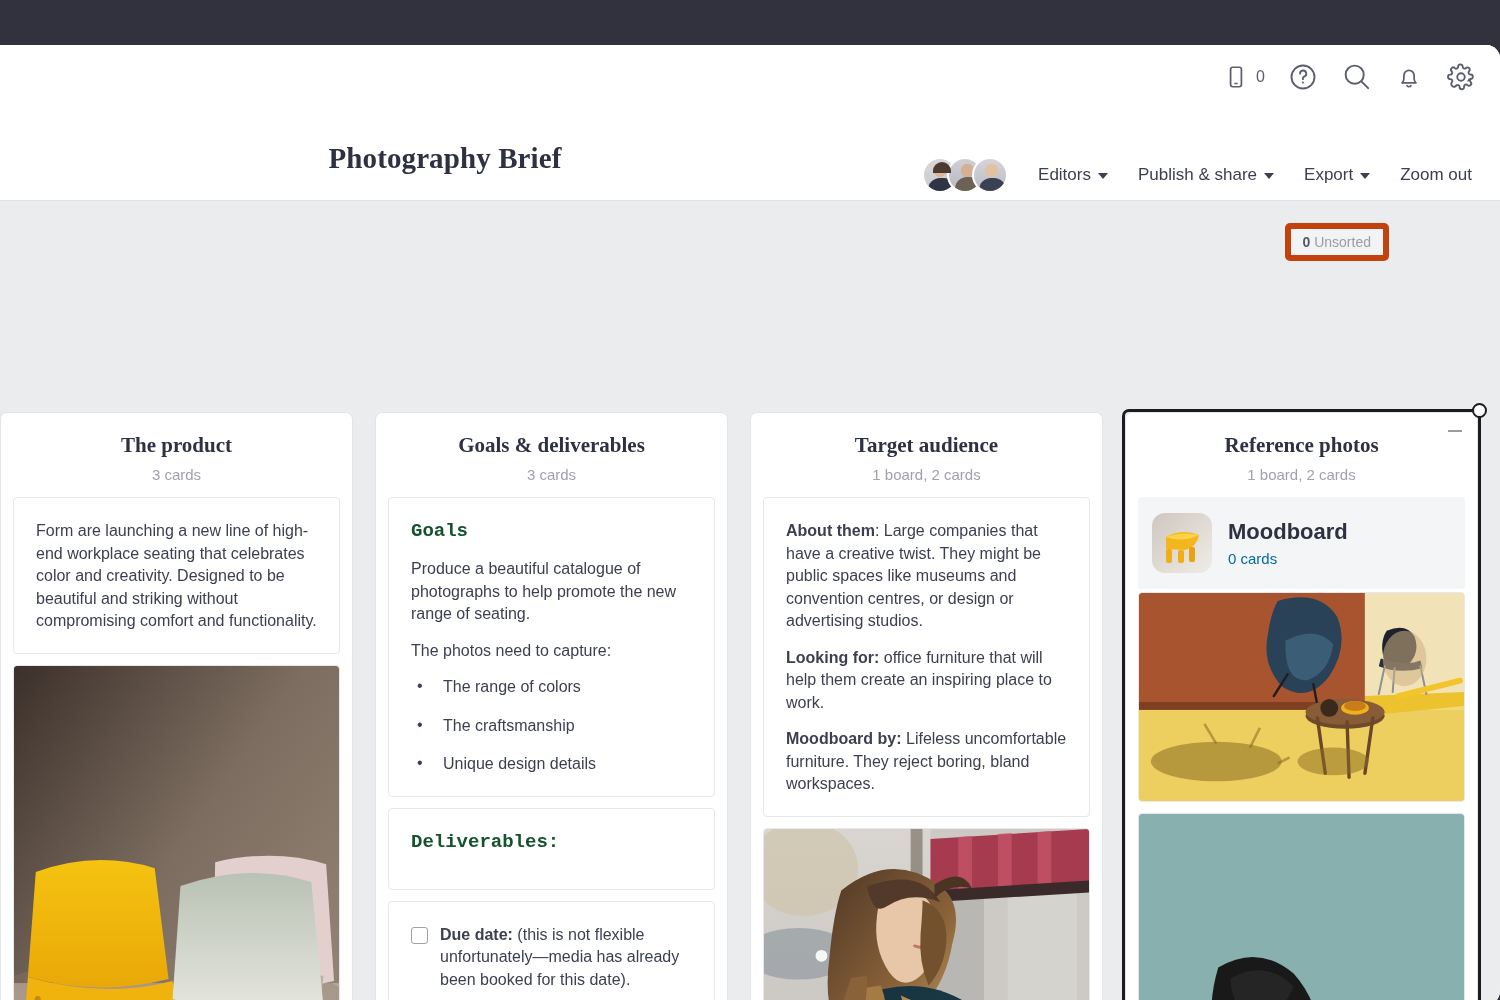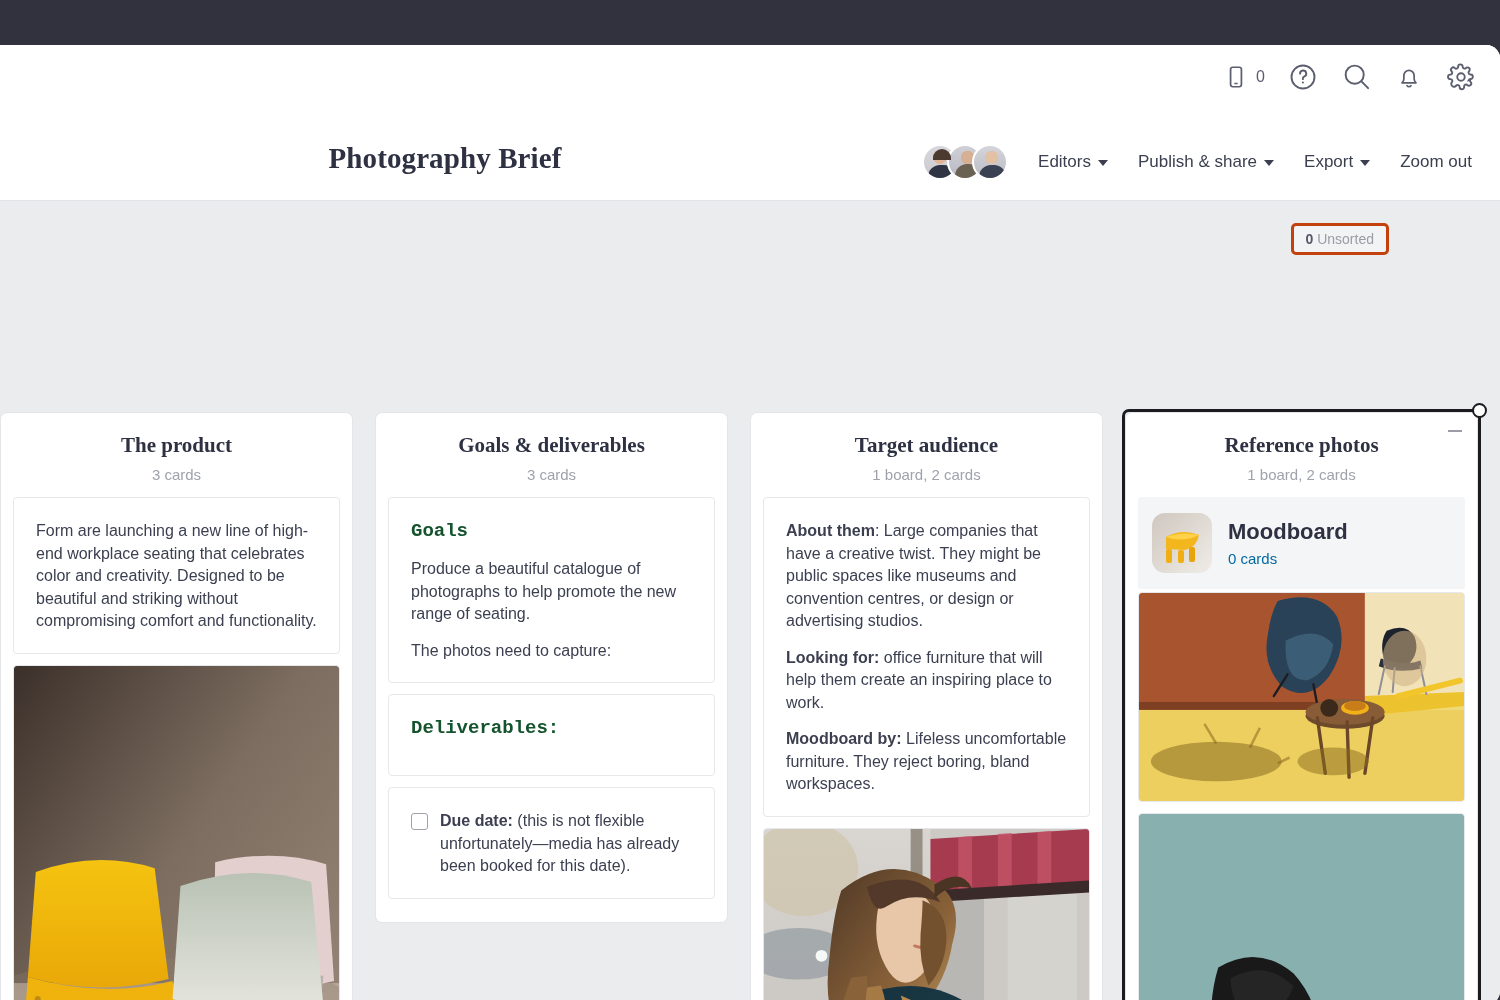--- a/index.html
+++ b/index.html
@@ -60,21 +60,21 @@
     width: 1000px;
     font-family: "Liberation Serif", serif;
     font-weight: 700;
     font-size: 29px;
     color: #2d3142;
     letter-spacing: .1px;
   }
 
   .header-actions {
     position: absolute;
-    right: 28px; top: 99px;
+    right: 28px; top: 112px;
     display: flex;
     align-items: center;
     gap: 0;
     font-size: 17px;
     color: #3b3f50;
   }
   .header-actions > * { margin-left: 30px; }
   .avatars {
     display: flex;
     align-items: center;
@@ -116,21 +116,21 @@
     position: absolute;
     left: 0; top: 156px;
     width: 100%; bottom: 0;
     background: #ebecee;
   }
 
   .unsorted-badge {
     position: absolute;
     right: 111px; top: 22px;
     background: #f2f3f4;
-    border: 3px solid #c2410c;
+    border: 6px solid #c2410c;
     border-radius: 5px;
     padding: 5px 12px;
     font-size: 14px;
     color: #9a9ca6;
     cursor: pointer;
   }
   .unsorted-badge b { color: #55586a; font-weight: 700; }
 
   
   .columns {
@@ -424,20 +424,25 @@
           <div class="col-head">
             <div class="col-title">Goals &amp; deliverables</div>
             <div class="col-count">3 cards</div>
           </div>
           <div class="col-body">
 
             <div class="card">
               <div class="card-h">Goals</div>
               <p>Produce a beautiful catalogue of photographs to help promote the new range of seating.</p>
               <p>The photos need to capture:</p>
+              <ul class="bullets">
+                <li>The range of colors</li>
+                <li>The craftsmanship</li>
+                <li>Unique design details</li>
+              </ul>
             </div>
 
             <div class="card">
               <div class="card-h">Deliverables:</div>
             </div>
 
             <div class="card">
               <div class="check-row">
                 <div class="checkbox"></div>
                 <div class="check-text">

